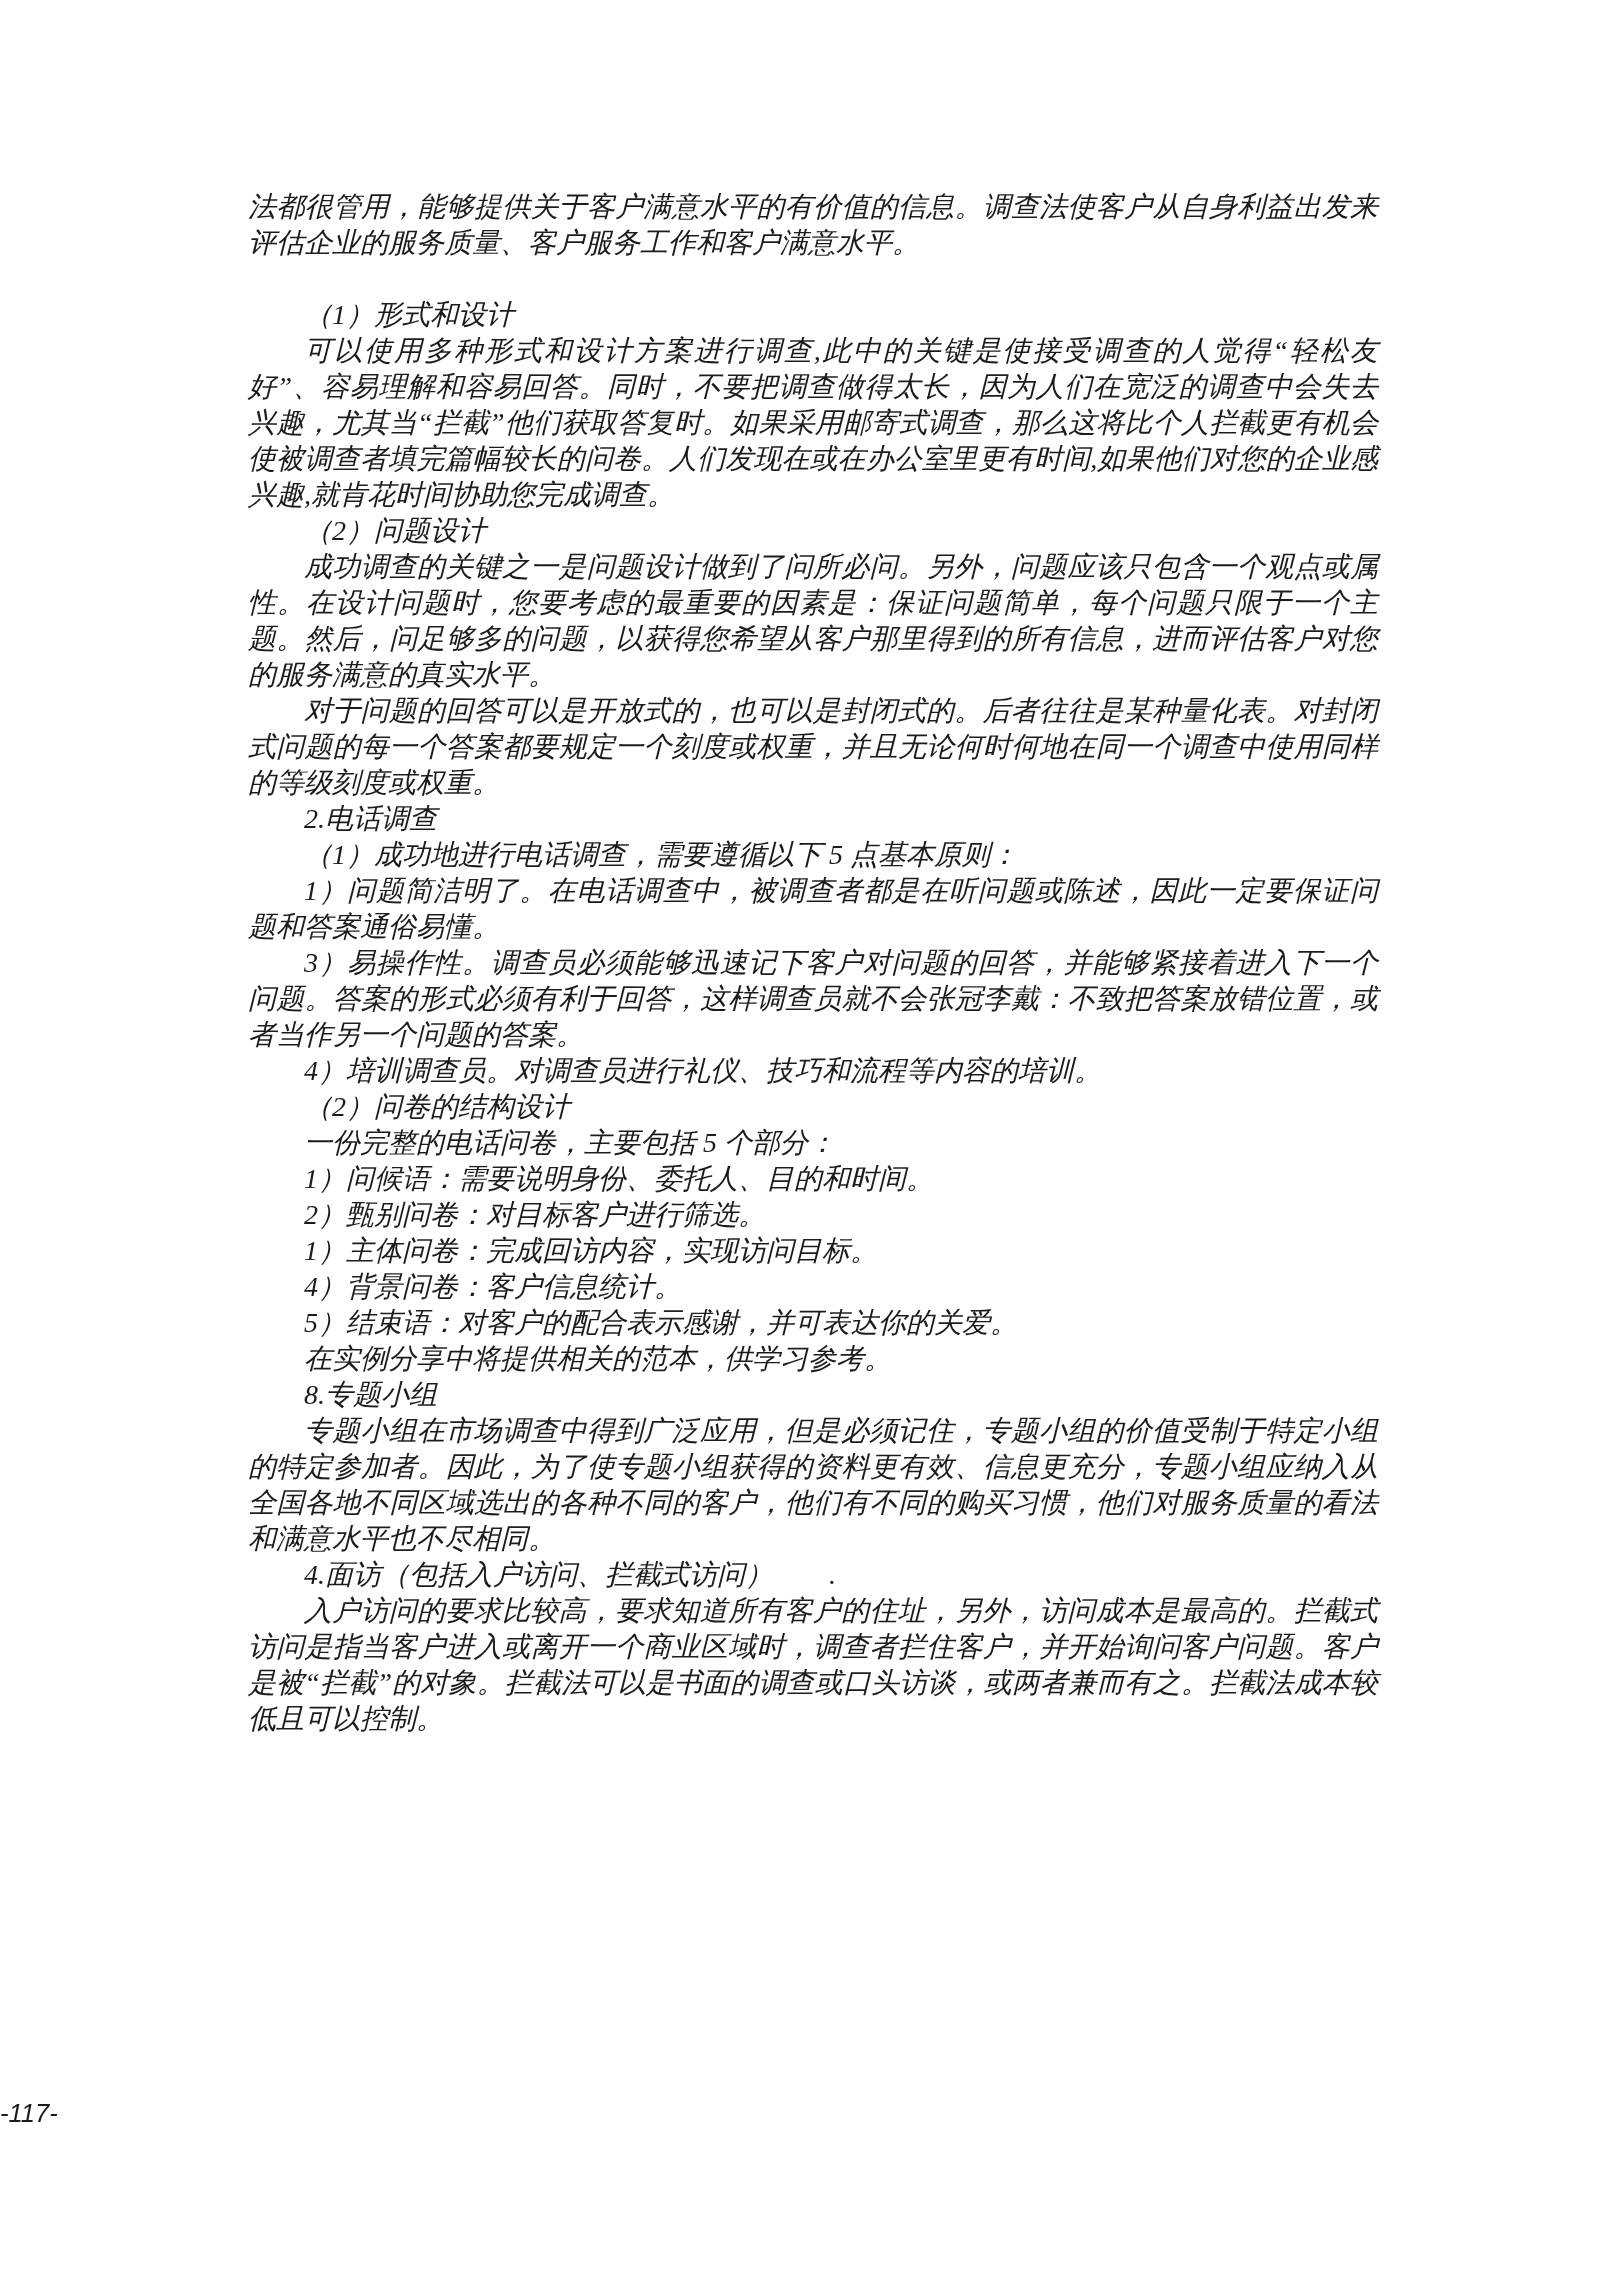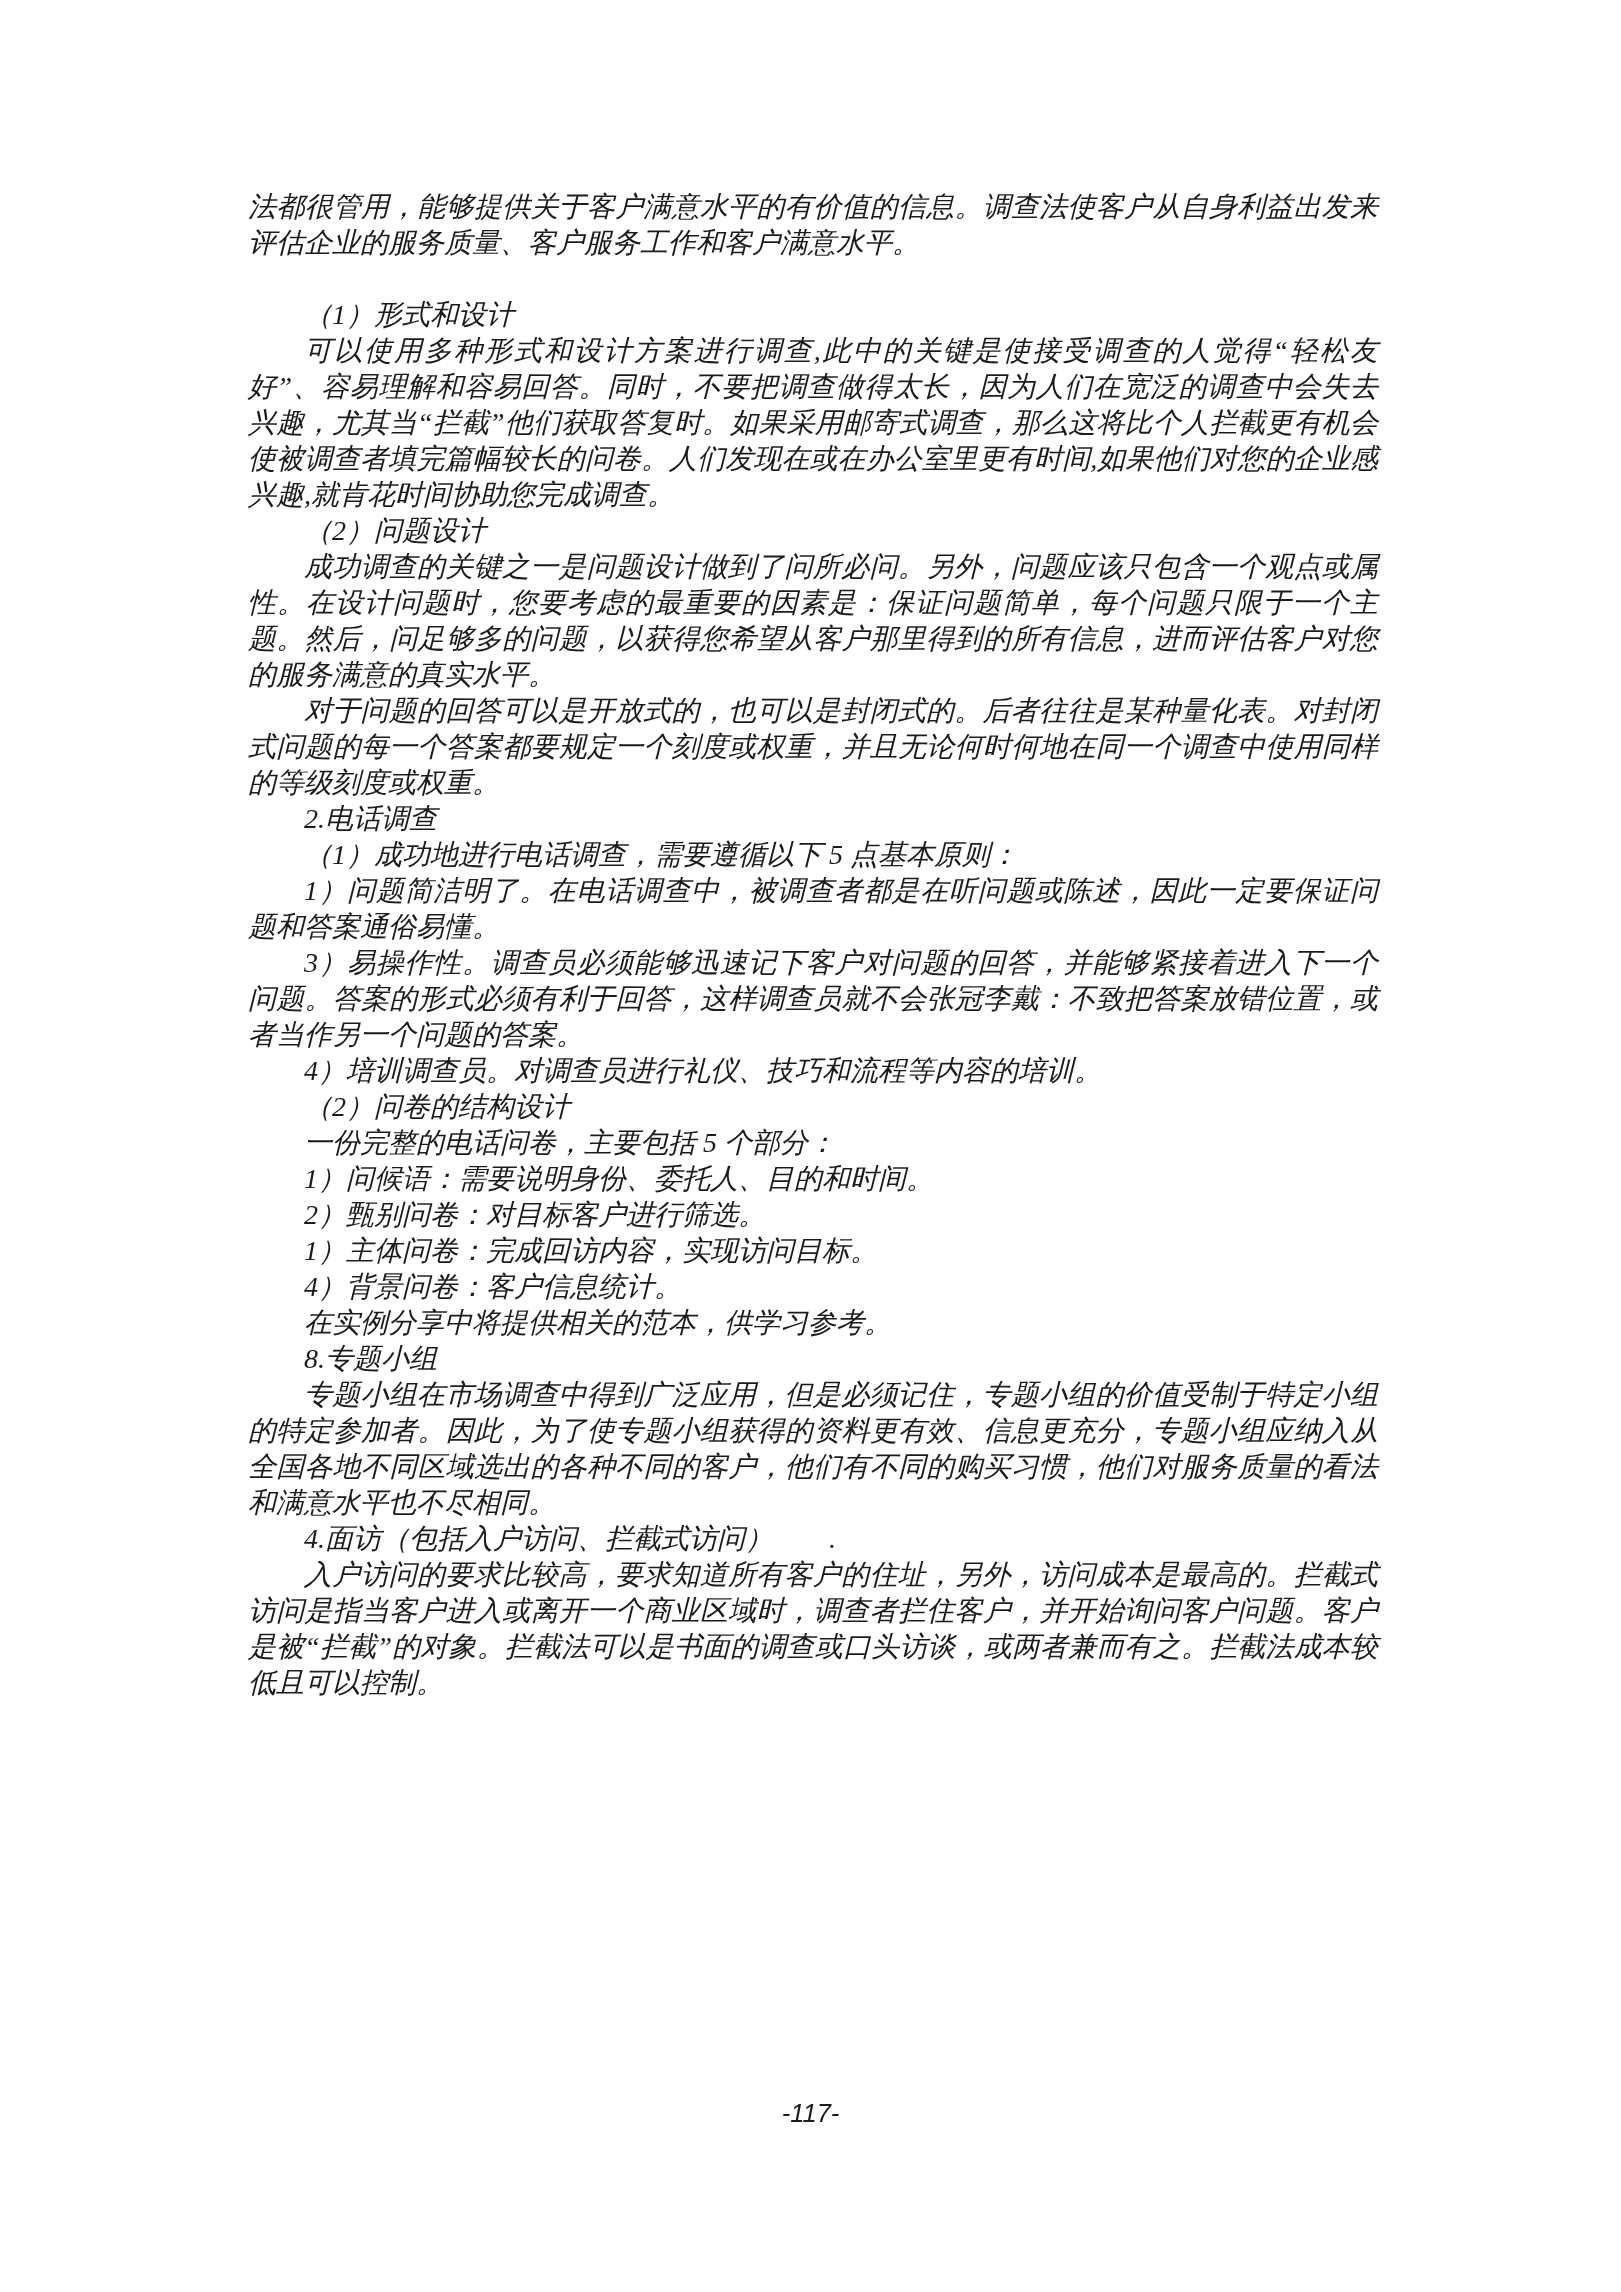--- a/index.html
+++ b/index.html
@@ -36,21 +36,20 @@
     text-indent: 0;
   }
   .spacer {
     height: 36px;
   }
   .footer {
     position: absolute;
     left: 0;
     top: 2099px;
     width: 100%;
-    text-align: center;
     font-family: "Liberation Sans", "DejaVu Sans", sans-serif;
     font-size: 25.5px;
     color: #1b1b1b;
   }
 </style>
 </head>
 <body>
 
 <div class="page">
   <div class="content" id="paragraphs">
@@ -65,20 +64,21 @@
       <p class="para">（1）成功地进行电话调查，需要遵循以下 5 点基本原则：</p>
       <p class="para">1）问题简洁明了。在电话调查中，被调查者都是在听问题或陈述，因此一定要保证问题和答案通俗易懂。</p>
       <p class="para">3）易操作性。调查员必须能够迅速记下客户对问题的回答，并能够紧接着进入下一个问题。答案的形式必须有利于回答，这样调查员就不会张冠李戴：不致把答案放错位置，或者当作另一个问题的答案。</p>
       <p class="para">4）培训调查员。对调查员进行礼仪、技巧和流程等内容的培训。</p>
       <p class="para">（2）问卷的结构设计</p>
       <p class="para">一份完整的电话问卷，主要包括 5 个部分：</p>
       <p class="para">1）问候语：需要说明身份、委托人、目的和时间。</p>
       <p class="para">2）甄别问卷：对目标客户进行筛选。</p>
       <p class="para">1）主体问卷：完成回访内容，实现访问目标。</p>
       <p class="para">4）背景问卷：客户信息统计。</p>
+      <p class="para">5）结束语：对客户的配合表示感谢，并可表达你的关爱。</p>
       <p class="para">在实例分享中将提供相关的范本，供学习参考。</p>
       <p class="para">8.专题小组</p>
       <p class="para">专题小组在市场调查中得到广泛应用，但是必须记住，专题小组的价值受制于特定小组的特定参加者。因此，为了使专题小组获得的资料更有效、信息更充分，专题小组应纳入从全国各地不同区域选出的各种不同的客户，他们有不同的购买习惯，他们对服务质量的看法和满意水平也不尽相同。</p>
       <p class="para">4.面访（包括入户访问、拦截式访问）　　.</p>
       <p class="para">入户访问的要求比较高，要求知道所有客户的住址，另外，访问成本是最高的。拦截式访问是指当客户进入或离开一个商业区域时，调查者拦住客户，并开始询问客户问题。客户是被“拦截”的对象。拦截法可以是书面的调查或口头访谈，或两者兼而有之。拦截法成本较低且可以控制。</p>
     </div>
   <div class="footer">-117-</div>
 </div>
 
 

